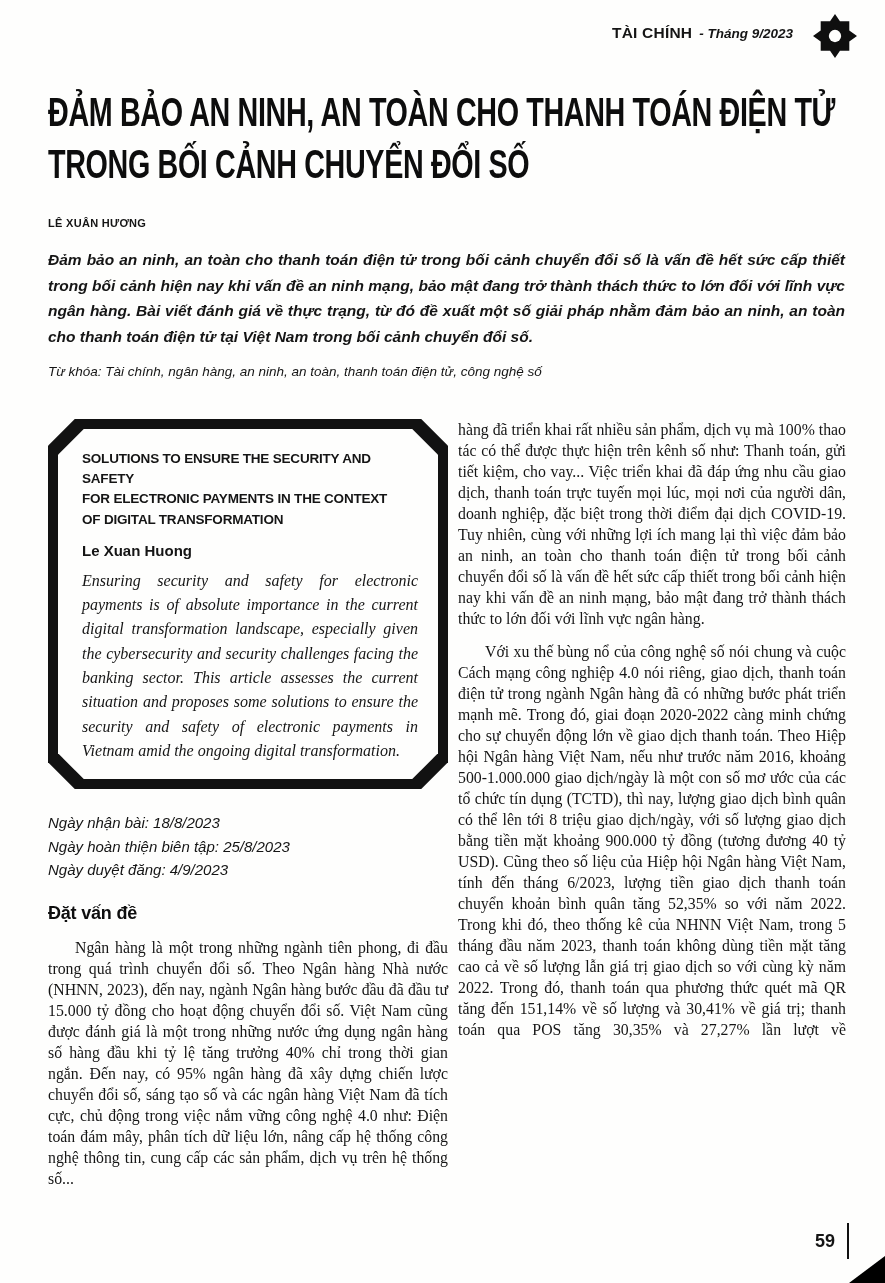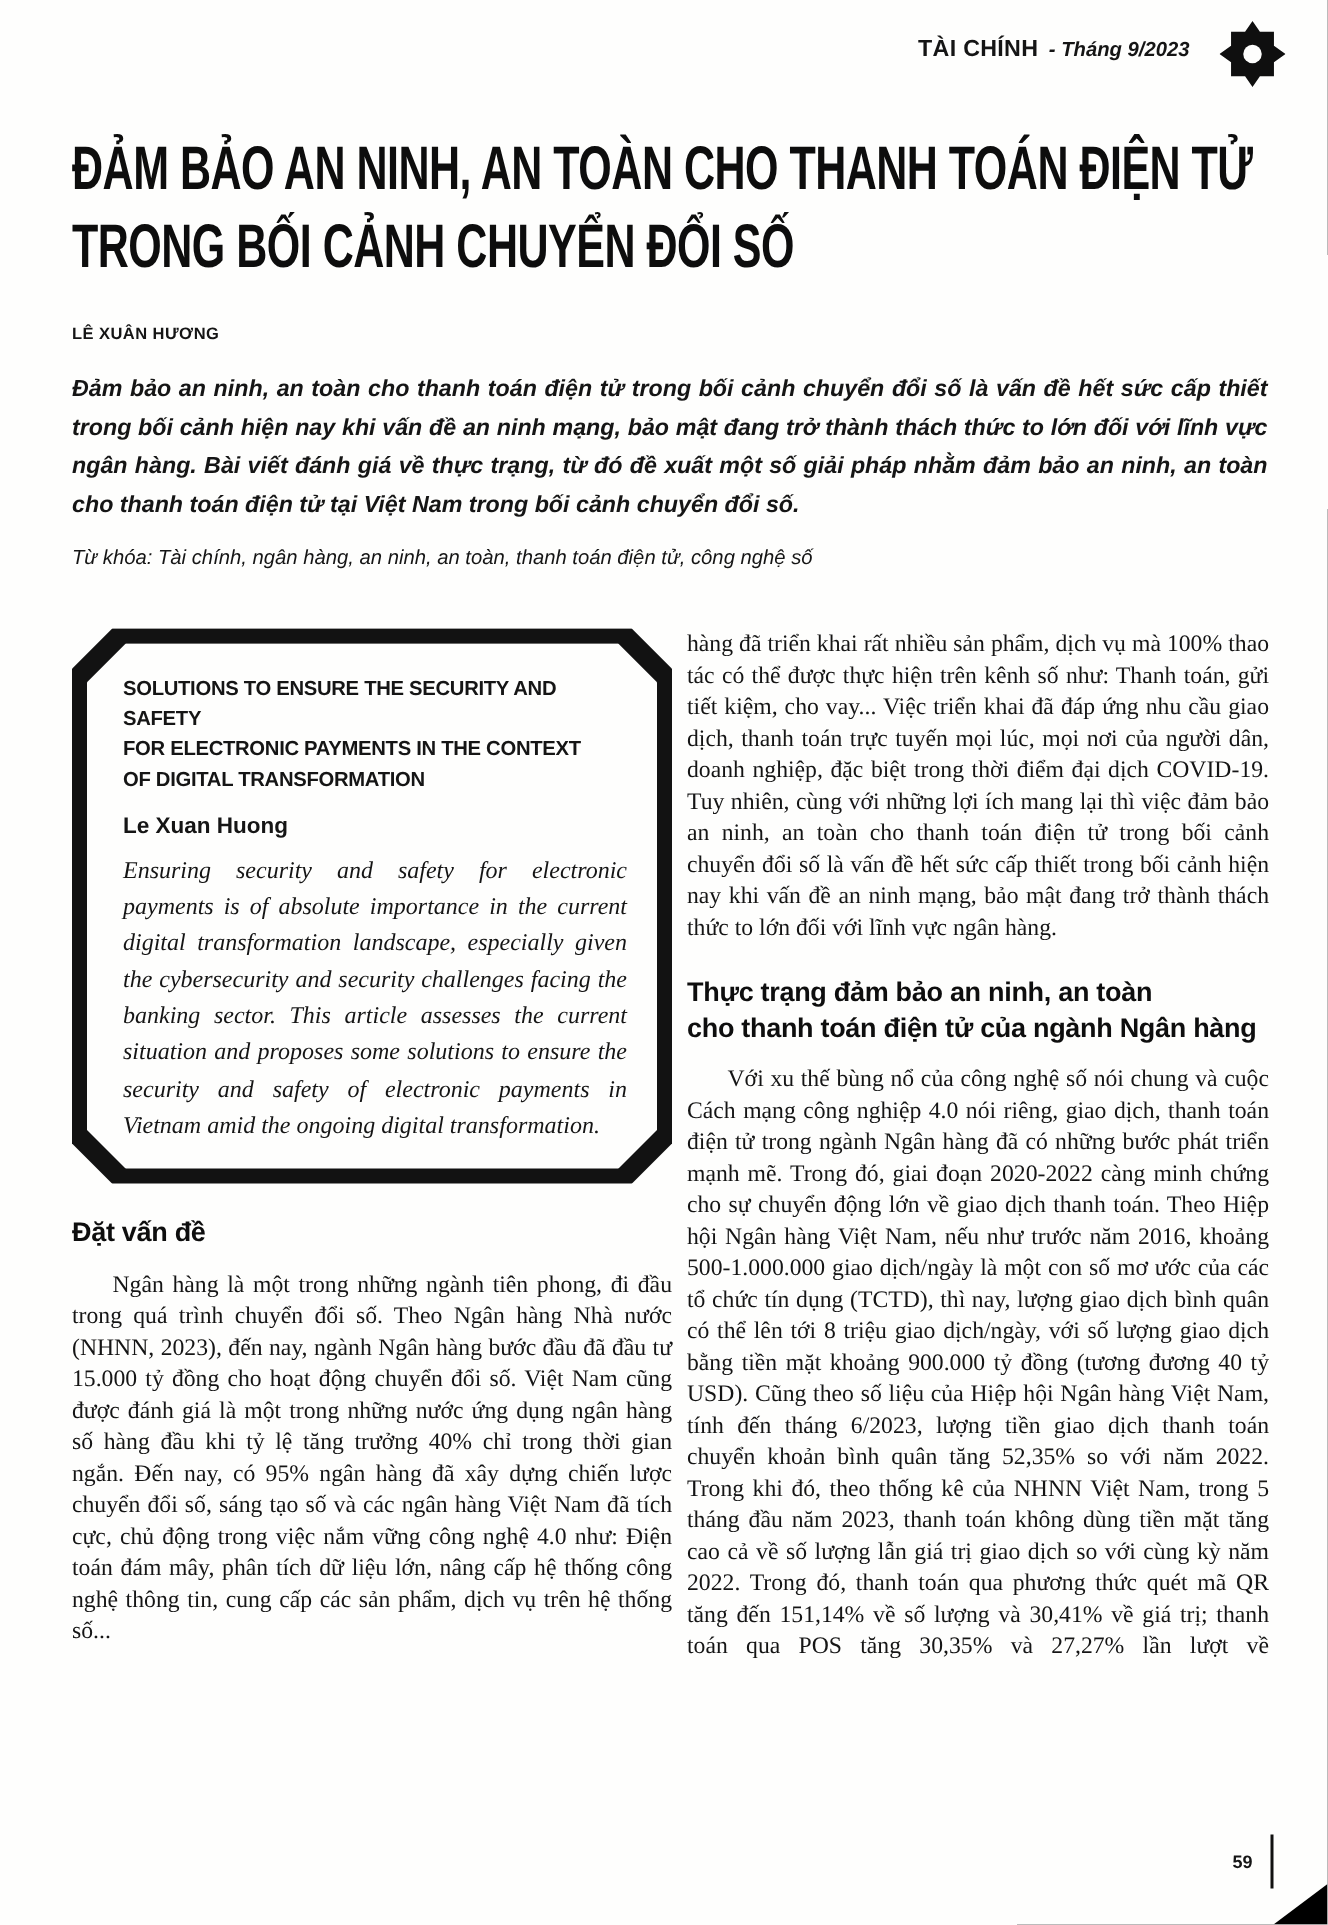--- a/index.html
+++ b/index.html
@@ -121,21 +121,21 @@
   p.body.cont{margin-top:0;}
   p.force-just{text-align-last:justify;}
 
   
   .pagefoot{
     position:absolute;right:36px;bottom:24px;
     display:flex;align-items:center;gap:12px;
   }
   .pagenum{
     font-family:"Liberation Sans", sans-serif;
-    font-weight:bold;font-size:12px;
+    font-weight:bold;font-size:18px;
   }
   .pagerule{width:2px;height:36px;background:#111;}
   .corner-tri{
     position:absolute;right:0;bottom:0;
     width:0;height:0;
     border-left:36px solid transparent;
     border-bottom:27px solid #000;
   }
 </style>
 </head>
@@ -168,31 +168,34 @@
         <div class="en-box">
           <div class="en-box-in">
             <div class="en-title">SOLUTIONS TO ENSURE THE SECURITY AND SAFETY
 FOR ELECTRONIC PAYMENTS IN THE CONTEXT
 OF DIGITAL TRANSFORMATION</div>
             <div class="en-author">Le Xuan Huong</div>
             <p class="en-body">Ensuring security and safety for electronic payments is of absolute importance in the current digital transformation landscape, especially given the cybersecurity and security challenges facing the banking sector. This article assesses the current situation and proposes some solutions to ensure the security and safety of electronic payments in Vietnam amid the ongoing digital transformation.</p>
           </div>
         </div>
 
+        <div class="dates">
+          <div>Ngày nhận bài: 18/8/2023</div>
+          <div>Ngày hoàn thiện biên tập: 25/8/2023</div>
+          <div>Ngày duyệt đăng: 4/9/2023</div>
+        </div>
 
         <h2 class="sec">Đặt vấn đề</h2>
 
         <p class="body indent">Ngân hàng là một trong những ngành tiên phong, đi đầu trong quá trình chuyển đổi số. Theo Ngân hàng Nhà nước (NHNN, 2023), đến nay, ngành Ngân hàng bước đầu đã đầu tư 15.000 tỷ đồng cho hoạt động chuyển đổi số. Việt Nam cũng được đánh giá là một trong những nước ứng dụng ngân hàng số hàng đầu khi tỷ lệ tăng trưởng 40% chỉ trong thời gian ngắn. Đến nay, có 95% ngân hàng đã xây dựng chiến lược chuyển đổi số, sáng tạo số và các ngân hàng Việt Nam đã tích cực, chủ động trong việc nắm vững công nghệ 4.0 như: Điện toán đám mây, phân tích dữ liệu lớn, nâng cấp hệ thống công nghệ thông tin, cung cấp các sản phẩm, dịch vụ trên hệ thống số...</p>
       </div>
 
       <div class="col-right">
         <p class="body cont">hàng đã triển khai rất nhiều sản phẩm, dịch vụ mà 100% thao tác có thể được thực hiện trên kênh số như: Thanh toán, gửi tiết kiệm, cho vay... Việc triển khai đã đáp ứng nhu cầu giao dịch, thanh toán trực tuyến mọi lúc, mọi nơi của người dân, doanh nghiệp, đặc biệt trong thời điểm đại dịch COVID-19. Tuy nhiên, cùng với những lợi ích mang lại thì việc đảm bảo an ninh, an toàn cho thanh toán điện tử trong bối cảnh chuyển đổi số là vấn đề hết sức cấp thiết trong bối cảnh hiện nay khi vấn đề an ninh mạng, bảo mật đang trở thành thách thức to lớn đối với lĩnh vực ngân hàng.</p>
 
-        <h2 class="sec">Thực trạng đảm bảo an ninh, an toàn
-cho thanh toán điện tử của ngành Ngân hàng</h2>
 
         <p class="body indent force-just">Với xu thế bùng nổ của công nghệ số nói chung và cuộc Cách mạng công nghiệp 4.0 nói riêng, giao dịch, thanh toán điện tử trong ngành Ngân hàng đã có những bước phát triển mạnh mẽ. Trong đó, giai đoạn 2020-2022 càng minh chứng cho sự chuyển động lớn về giao dịch thanh toán. Theo Hiệp hội Ngân hàng Việt Nam, nếu như trước năm 2016, khoảng 500-1.000.000 giao dịch/ngày là một con số mơ ước của các tổ chức tín dụng (TCTD), thì nay, lượng giao dịch bình quân có thể lên tới 8 triệu giao dịch/ngày, với số lượng giao dịch bằng tiền mặt khoảng 900.000 tỷ đồng (tương đương 40 tỷ USD). Cũng theo số liệu của Hiệp hội Ngân hàng Việt Nam, tính đến tháng 6/2023, lượng tiền giao dịch thanh toán chuyển khoản bình quân tăng 52,35% so với năm 2022. Trong khi đó, theo thống kê của NHNN Việt Nam, trong 5 tháng đầu năm 2023, thanh toán không dùng tiền mặt tăng cao cả về số lượng lẫn giá trị giao dịch so với cùng kỳ năm 2022. Trong đó, thanh toán qua phương thức quét mã QR tăng đến 151,14% về số lượng và 30,41% về giá trị; thanh toán qua POS tăng 30,35% và 27,27% lần lượt về</p>
       </div>
 
     </div>
   </div>
 
   <div class="pagefoot">
     <span class="pagenum">59</span>
     <span class="pagerule"></span>

